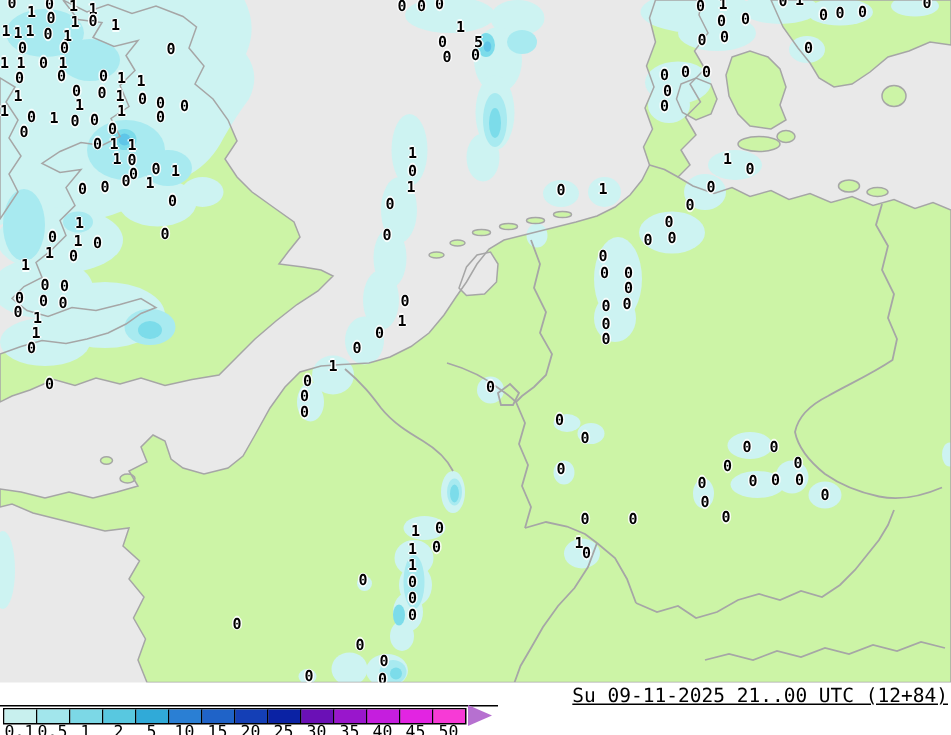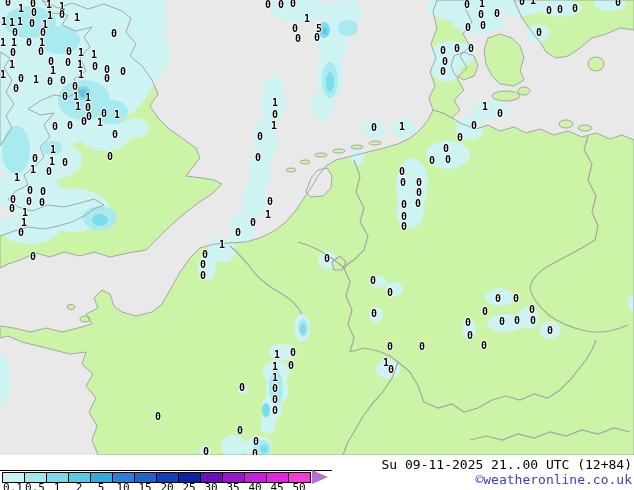--- a/index.html
+++ b/index.html
@@ -24,21 +24,21 @@
   #footer{position:absolute;left:0;top:455px;width:634px;height:35px;background:#fff;}
   #legend-title{position:absolute;left:2px;top:1px;font-size:13px;color:#000;white-space:pre;}
   #title-rule{position:absolute;left:0;top:15px;width:332px;height:1px;background:#000;}
   #scale-segments{position:absolute;left:2px;top:17px;height:9px;display:flex;border:1px solid #000;}
   .seg{width:21px;height:9px;border-right:1px solid #000;}
   .seg:last-child{border-right:none;}
   #scale-arrow{position:absolute;left:312px;top:15px;width:0;height:0;
       border-top:7px solid transparent;border-bottom:7px solid transparent;border-left:16px solid #b670d0;}
   #scale-labels{position:absolute;left:0;top:26px;height:10px;width:340px;}
   .slab{position:absolute;transform:translateX(-50%);font-size:11px;color:#000;}
-  #datetime{position:absolute;right:2px;top:2px;font-size:13px;color:#000;white-space:pre;}
+  #datetime{position:absolute;right:2px;top:2px;font-size:13px;color:#000;white-space:pre;text-decoration:underline;}
   #copyright{position:absolute;right:2px;top:17px;font-size:13px;color:#3c3cc8;text-decoration:none;}
 </style>
 </head>
 <body>
 
 <div id="app">
   <div id="map">
     <svg width="634" height="457" viewBox="0 0 634 457">
       <defs>
         <path id="gb" d="M 42,0 L 58,8 L 72,3 L 88,9 L 104,4 L 122,11 L 131,18 L 126,32 L 136,44 L 130,56 L 142,66 L 152,80 L 158,94 L 150,106 L 158,118 L 168,128 L 182,138 L 196,148 L 200,158 L 192,168 L 186,176 L 202,178 L 214,180 L 222,184 L 212,194 L 198,203 L 184,214 L 170,226 L 158,238 L 146,250 L 128,253 L 110,257 L 94,252 L 80,256 L 64,252 L 50,257 L 36,253 L 20,260 L 8,264 L 0,268 L 0,236 L 14,231 L 28,227 L 44,229 L 58,226 L 72,222 L 84,216 L 94,209 L 104,205 L 94,199 L 80,203 L 64,207 L 48,205 L 32,211 L 18,207 L 8,199 L 16,191 L 28,185 L 24,175 L 34,167 L 44,157 L 40,147 L 50,137 L 44,125 L 54,113 L 40,115 L 28,109 L 40,101 L 54,95 L 68,97 L 80,91 L 74,79 L 86,71 L 80,57 L 90,47 L 84,37 L 92,27 L 76,31 L 62,25 L 68,15 L 52,13 Z"></path>
@@ -383,15 +383,14 @@
         <span class="slab" style="left: 145px;">15</span>
         <span class="slab" style="left: 167px;">20</span>
         <span class="slab" style="left: 189px;">25</span>
         <span class="slab" style="left: 211px;">30</span>
         <span class="slab" style="left: 233px;">35</span>
         <span class="slab" style="left: 255px;">40</span>
         <span class="slab" style="left: 277px;">45</span>
         <span class="slab" style="left: 299px;">50</span>
       </div>
     <div id="datetime">Su 09-11-2025 21..00 UTC (12+84)</div>
-    <a id="copyright" href="#">©weatheronline.co.uk</a>
   </div>
 </div>
 
 </body></html>

